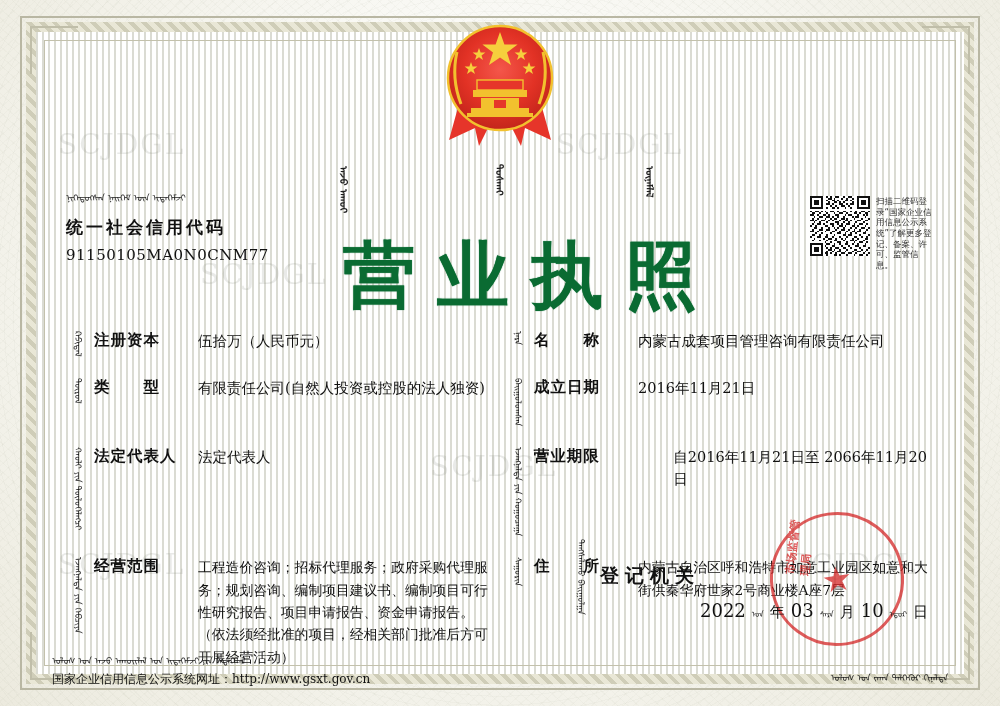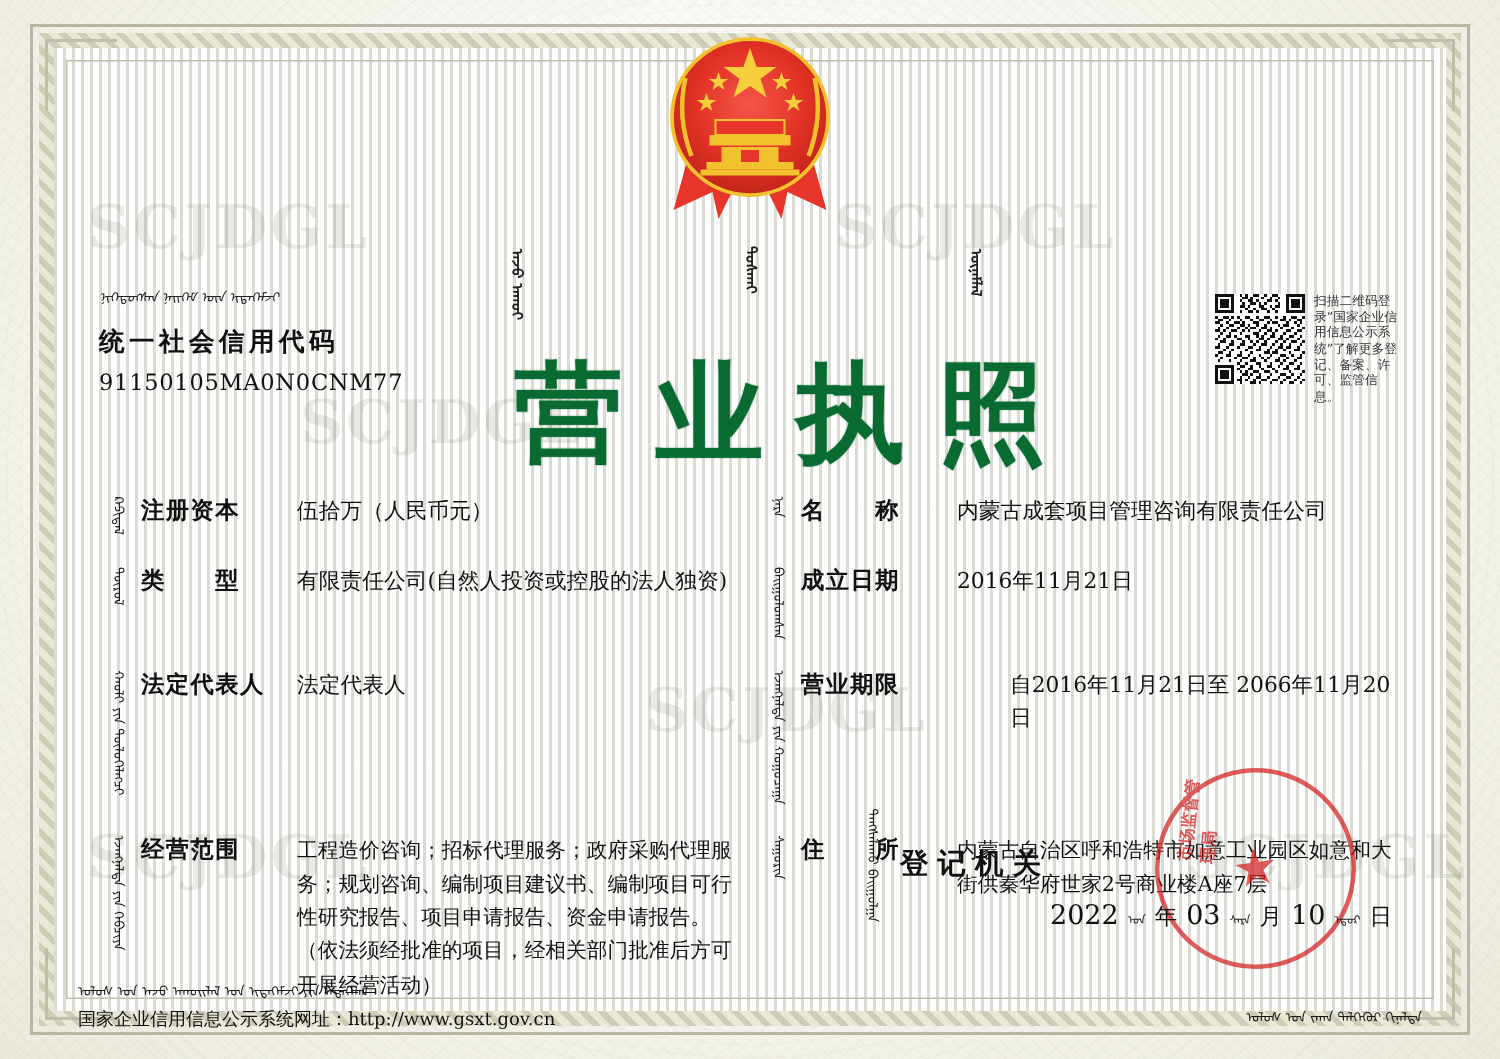--- a/index.html
+++ b/index.html
@@ -48,23 +48,23 @@
   }
   .corner.tl{left:30px;top:26px;border-right:none;border-bottom:none;}
   .corner.tr{right:30px;top:26px;border-left:none;border-bottom:none;}
   .corner.bl{left:30px;bottom:26px;border-right:none;border-top:none;}
   .corner.br{right:30px;bottom:26px;border-left:none;border-top:none;}
 
   
   .wm{
     position:absolute;
     font-family:"DejaVu Serif","Liberation Serif",serif;
-    font-size:40px;letter-spacing:2px;
+    font-size:28px;letter-spacing:2px;
     color:rgba(120,125,110,0.16);
-    font-weight:700;
+    font-weight:400;
     user-select:none;
     pointer-events:none;
   }
   .wm1{left:58px;top:128px;}
   .wm2{left:556px;top:128px;}
   .wm3{left:58px;top:548px;}
   .wm4{left:430px;top:450px;}
   .wm5{left:790px;top:548px;}
   .wm6{left:200px;top:258px;}
 
@@ -201,21 +201,21 @@
   .footer-mong{
     font-size:9px;color:#1a1a1a;letter-spacing:2px;margin-bottom:4px;
     white-space:nowrap;
   }
   .footer-cn{
     font-family:"DejaVu Serif","Liberation Serif",serif;
     font-size:12px;color:#111;
   }
   .mong-h{
     display:inline-block;
-    font-size:9px;color:#1a1a1a;letter-spacing:2.5px;font-style:italic;
+    font-size:9px;color:#1a1a1a;letter-spacing:2.5px;
   }
 </style>
 </head>
 <body>
 
 <div class="license">
   <div class="bg-tex"></div>
 
   <div class="frame-outer"></div>
   <div class="frame-band"></div>

